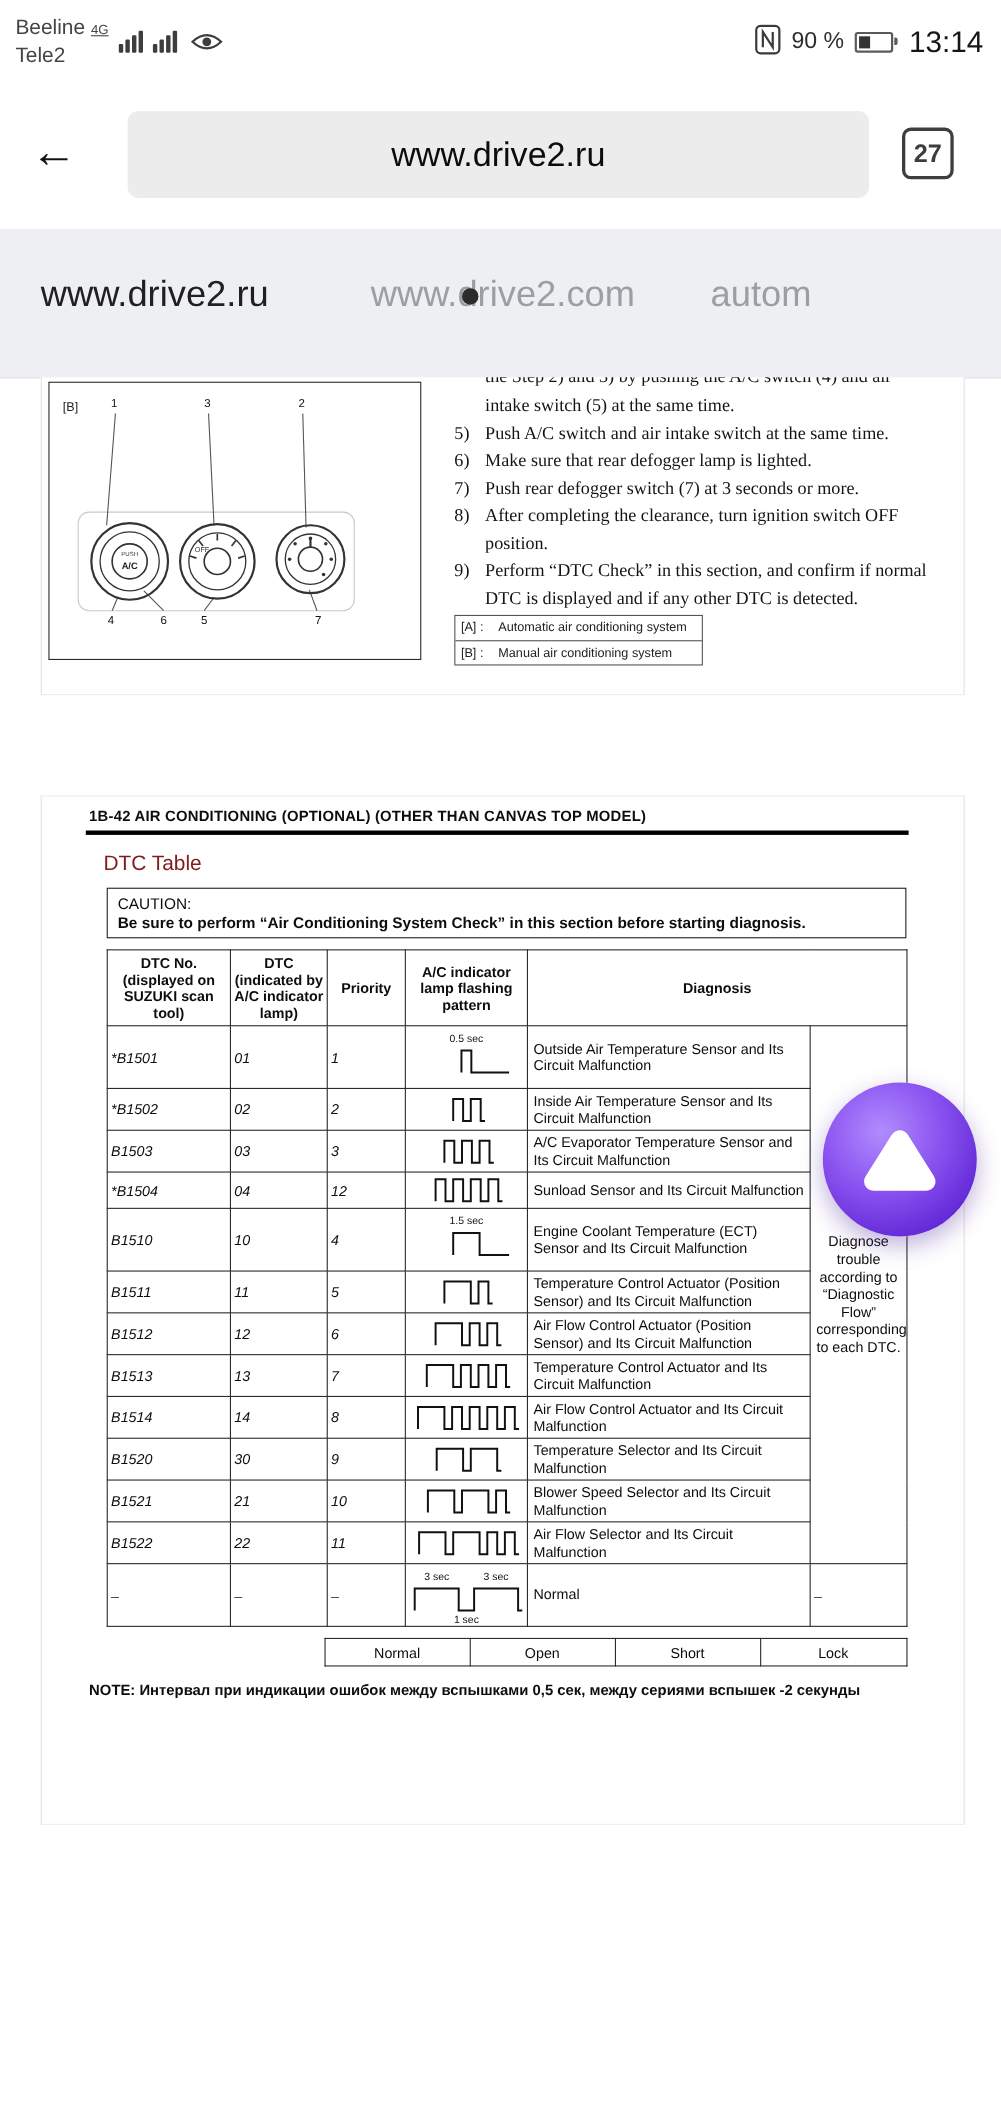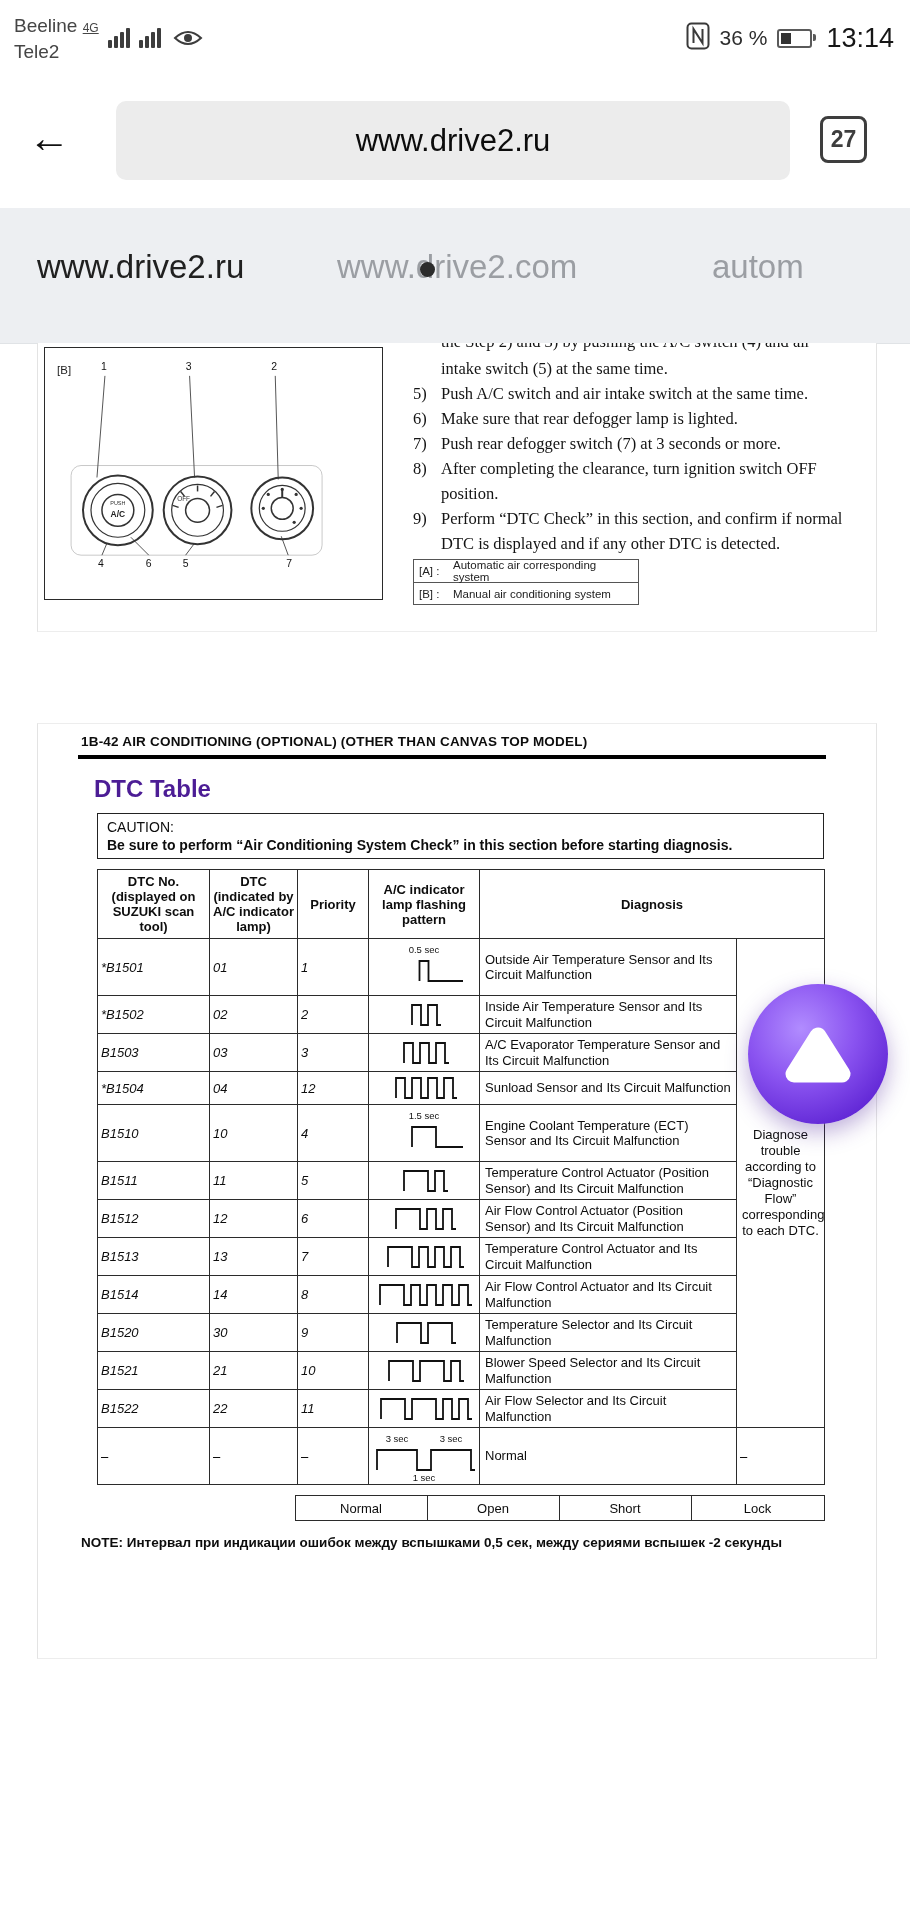--- a/index.html
+++ b/index.html
@@ -28,21 +28,21 @@
   .addr{position:absolute;left:116px;top:9px;width:674px;height:79px;background:#ececec;border-radius:10px;
         display:flex;align-items:center;justify-content:center;font-size:31px;color:#0c0c0c;}
   .tabs{position:absolute;right:43px;top:24px;width:47px;height:47px;border:3px solid #3e3e3e;border-radius:8px;
         display:flex;align-items:center;justify-content:center;font-size:23px;font-weight:bold;color:#3e3e3e;box-sizing:border-box;}
 
   
   .suggest{position:absolute;top:208px;left:0;right:0;height:135px;background:#edeff2;border-bottom:1px solid #e0e3e6;}
   .sug{position:absolute;top:40px;font-size:33px;white-space:nowrap;cursor:pointer;}
   .sug1{left:37px;color:#202020;}
   .sug2{left:337px;color:#9b9ea3;}
-  .sug3{left:712px;color:#9b9ea3;}
+  .sug3{left:646px;color:#9b9ea3;}
   .fav-dot{position:absolute;left:420px;top:54px;width:15px;height:15px;border-radius:50%;background:#2c2c2c;}
 
   
   .page{position:absolute;left:37px;width:838px;background:#fff;
         border-left:1px solid #e3e3e3;border-right:1px solid #e3e3e3;}
   .page1{top:343px;height:288px;border-bottom:1px solid #ededed;}
   .page2{top:723px;min-height:924px;border-top:1px solid #ededed;border-bottom:1px solid #ededed;padding-bottom:10px;}
 
   
   .diagram{position:absolute;left:6px;top:4px;width:339px;height:253px;border:1.5px solid #2a2a2a;box-sizing:border-box;}
@@ -54,21 +54,21 @@
   .step .n{width:28px;flex:none;}
   .step .t{flex:1;}
   .legend{position:absolute;left:375px;top:216px;width:226px;border:1px solid #555;font-size:11.5px;color:#222;box-sizing:border-box;}
   .legend-row{display:flex;height:22px;align-items:center;padding:0 5px;box-sizing:border-box;}
   .legend-row + .legend-row{border-top:1px solid #555;}
   .legend .k{width:34px;flex:none;}
 
   
   .p2-head{margin:10px 0 6px 43px;font-size:13.5px;font-weight:bold;letter-spacing:.2px;color:#0d0d0d;}
   .p2-rule{margin-left:40px;width:748px;height:4px;background:#000;}
-  .p2-title{margin:16px 0 10px 56px;font-size:24px;font-weight:bold;color:#4c1d95;}
+  .p2-title{margin:16px 0 10px 56px;font-size:19px;font-weight:normal;color:#7f1d1d;}
   .caution{margin-left:59px;width:727px;box-sizing:border-box;border:1.5px solid #222;padding:5px 9px;font-size:14px;color:#0d0d0d;}
   .caution .c2{font-weight:bold;margin-top:2px;}
   table.dtc{margin:10px 0 0 59px;width:727px;border-collapse:collapse;font-size:13px;color:#0d0d0d;table-layout:fixed;}
   table.dtc th,table.dtc td{border:1px solid #2b2b2b;}
   table.dtc{border:1.5px solid #222;}
   table.dtc th{font-weight:bold;padding:4px 2px;text-align:center;vertical-align:middle;line-height:15px;}
   td.c{vertical-align:middle;padding:2px 3px;font-style:italic;}
   td.diag{padding:3px 5px;vertical-align:middle;line-height:15.5px;}
   td.pat{text-align:center;vertical-align:middle;padding:2px 0;}
   td.pat svg{vertical-align:middle;}
@@ -121,21 +121,21 @@
         </svg>
     </span>
   </div>
   <div class="sb-right">
     <span>
       <svg width="24" height="28" viewBox="0 0 24 28">
           <rect x="1.5" y="1.5" width="21" height="25" rx="4" fill="none" stroke="#3a3a3a" stroke-width="2"></rect>
           <path d="M7.5 21 V7 L16.5 21 V7" stroke="#3a3a3a" stroke-width="2" fill="none"></path>
         </svg>
     </span>
-    <span class="batt-pct">36 %</span>
+    <span class="batt-pct">90 %</span>
     <span class="battery">
         <span class="fill"></span>
       </span>
     <span class="time">13:14</span>
   </div>
 </div>
 
 <div class="nav-bar">
   <span class="back">←</span>
   <div class="addr">www.drive2.ru</div>
@@ -232,21 +232,21 @@
       </div>
     <div class="step">
         <span class="n">9)</span>
         <span class="t">Perform “DTC Check” in this section, and confirm if normal DTC is displayed and if any other DTC is detected.</span>
       </div>
   </div>
 
   <div class="legend">
     <div class="legend-row">
         <span class="k">[A] :</span>
-        <span>Automatic air corresponding system</span>
+        <span>Automatic air conditioning system</span>
       </div>
     <div class="legend-row">
         <span class="k">[B] :</span>
         <span>Manual air conditioning system</span>
       </div>
   </div>
 </div>
 
 <div class="page page2">
   <div class="p2-head">1B-42 AIR CONDITIONING (OPTIONAL) (OTHER THAN CANVAS TOP MODEL)</div>

